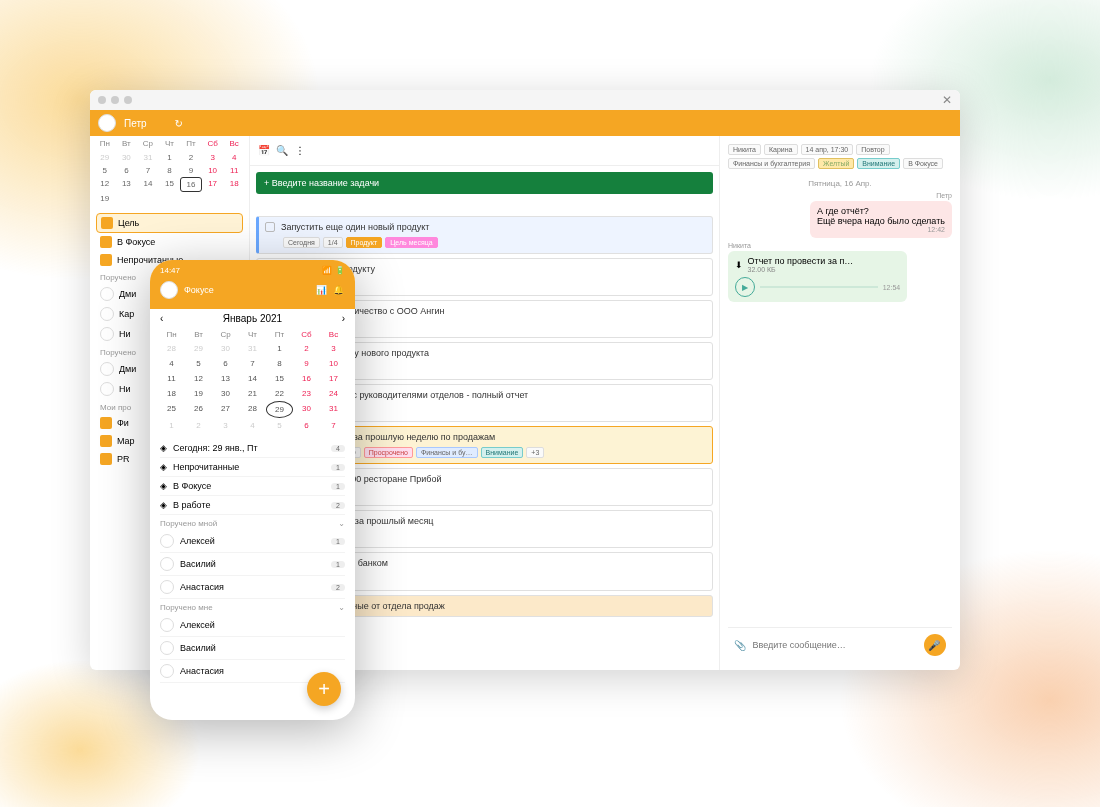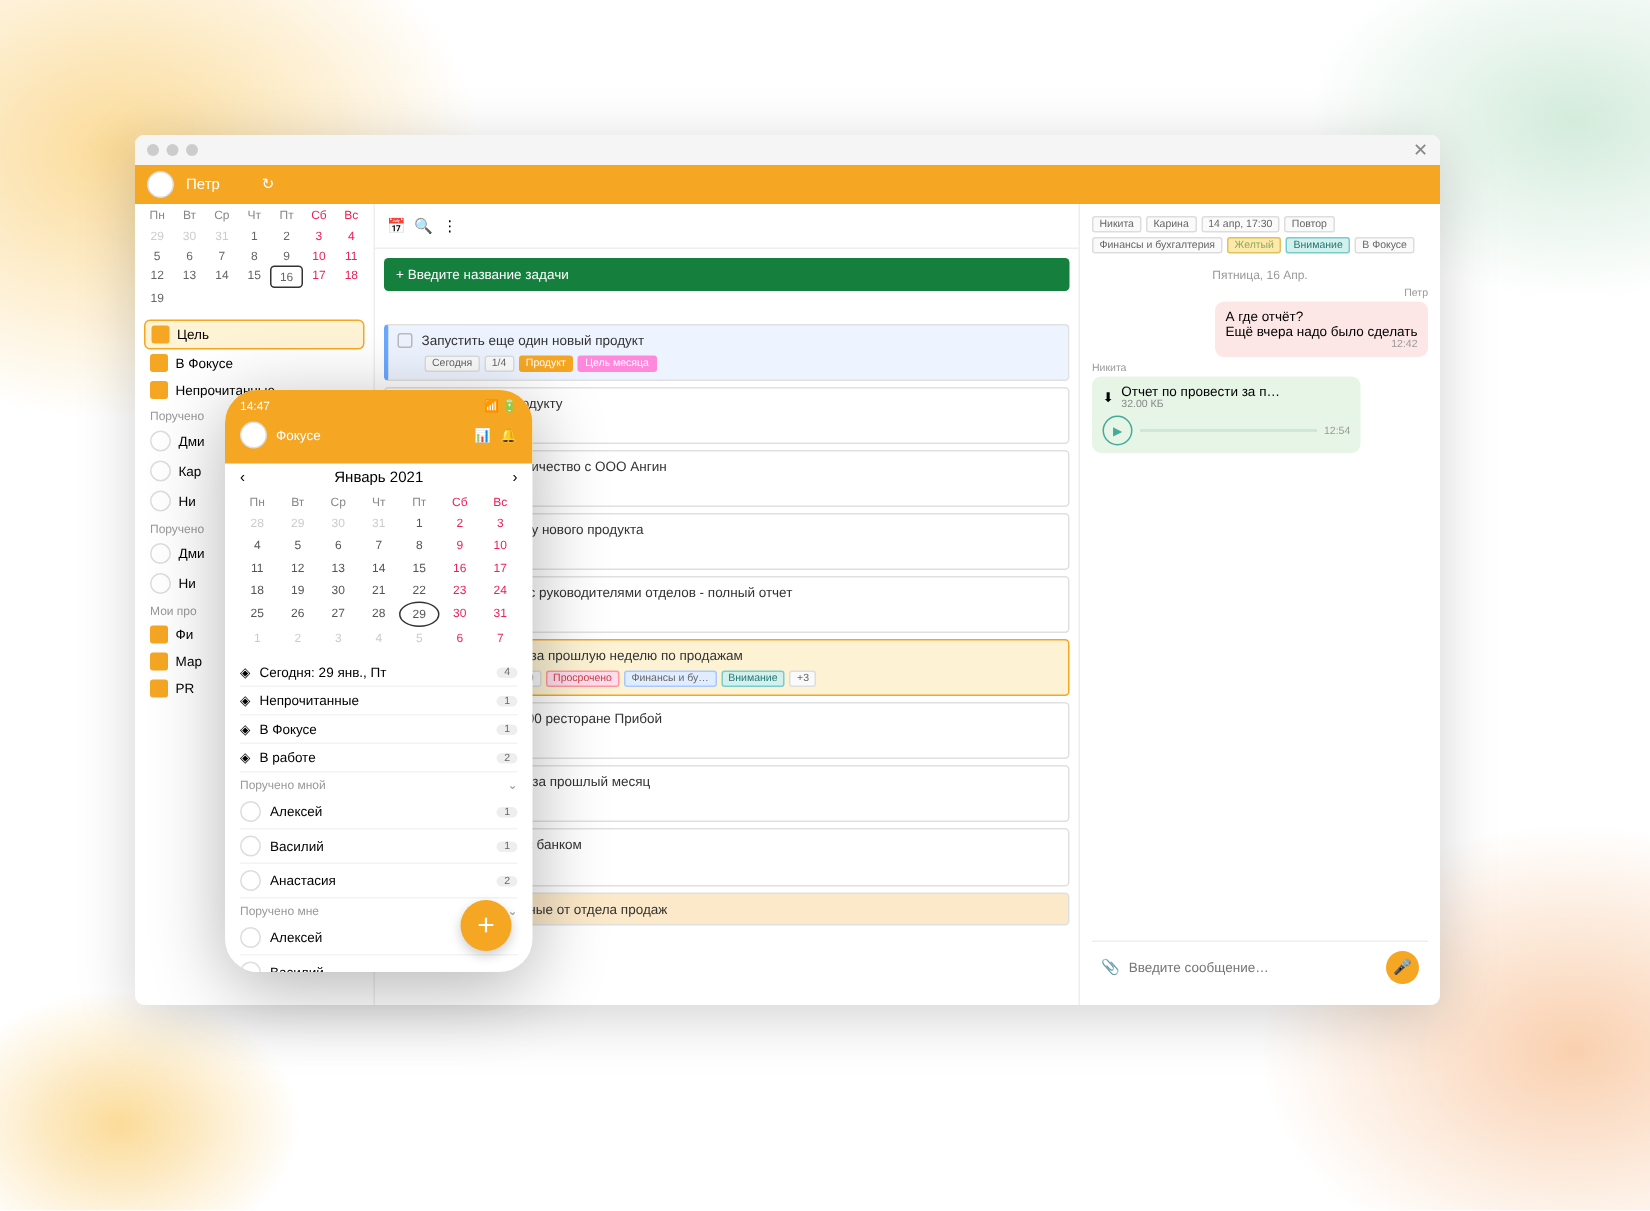--- a/index.html
+++ b/index.html
@@ -52,21 +52,21 @@
 .chat-date{text-align:center;font-size:8px;color:#999;margin:4px 0}
 .chat-msg{font-size:9px;padding:5px 7px;border-radius:6px;margin-bottom:4px;max-width:80%}
 .chat-msg.right{background:#fde6e6;margin-left:auto}
 .chat-msg.left{background:#e6f5e6}
 .chat-meta{font-size:7px;color:#999;margin-bottom:2px}
 .chat-file{display:flex;align-items:center;gap:5px}
 .chat-input{margin-top:auto;display:flex;align-items:center;gap:6px;padding:6px;border-top:1px solid #eee}
 .chat-input input{flex:1;border:none;font-size:9px;outline:none}
 .fab-send{width:22px;height:22px;border-radius:50%;background:#f5a623;display:flex;align-items:center;justify-content:center;color:#fff}
 
-.mobile{position:absolute;top:260px;left:150px;width:205px;height:388px;background:#fff;border-radius:22px;box-shadow:0 10px 50px rgba(0,0,0,.3);overflow:hidden;font-size:9px}
+.mobile{position:absolute;top:260px;left:150px;width:205px;height:460px;background:#fff;border-radius:22px;box-shadow:0 10px 50px rgba(0,0,0,.3);overflow:hidden;font-size:9px}
 .m-top{background:#f5a623;color:#fff;padding:6px 10px 4px}
 .m-status{display:flex;justify-content:space-between;font-size:8px;margin-bottom:6px}
 .m-user{display:flex;align-items:center;gap:6px;margin-bottom:6px}
 .m-cal-nav{display:flex;align-items:center;justify-content:space-between;padding:4px 10px;font-size:10px}
 .m-cal-head{display:grid;grid-template-columns:repeat(7,1fr);font-size:8px;text-align:center;padding:2px 8px;color:#888}
 .m-cal-head .we{color:#e25}
 .m-cal-grid{display:grid;grid-template-columns:repeat(7,1fr);font-size:8px;text-align:center;padding:0 8px 4px}
 .m-cal-grid span{padding:3px 0;color:#555}
 .m-cal-grid .dim{color:#ccc}
 .m-cal-grid .we{color:#e25}

